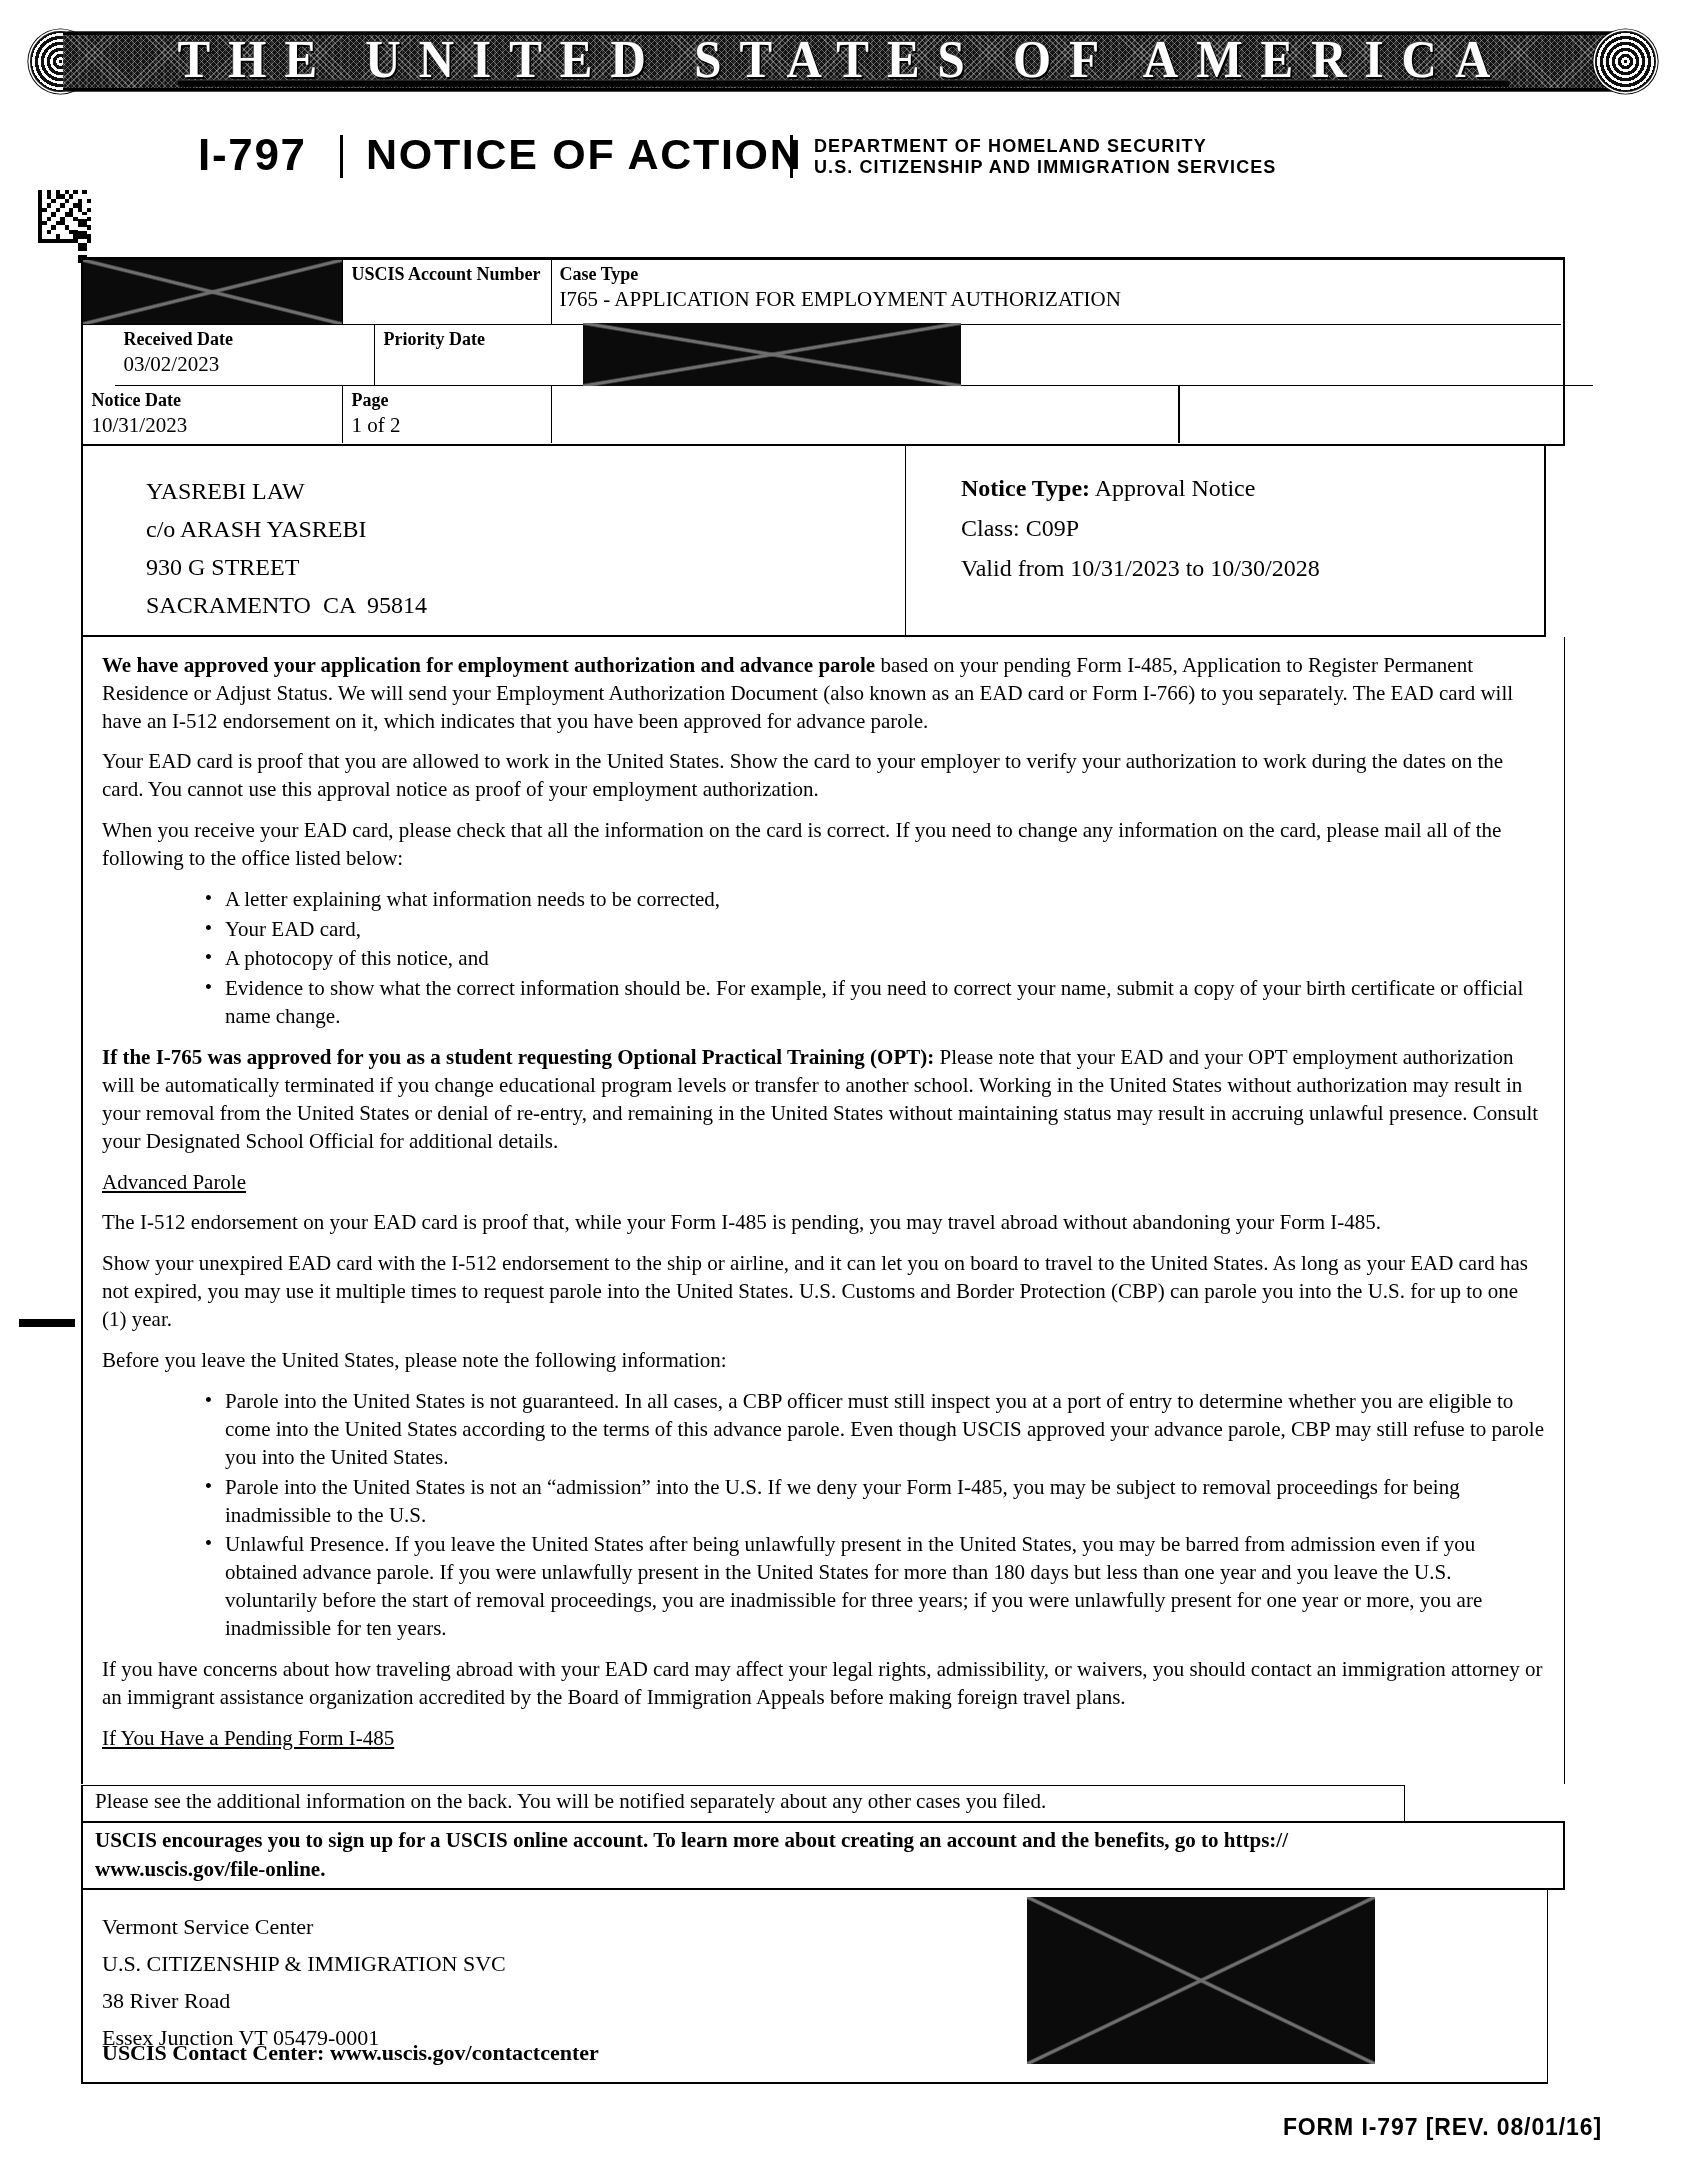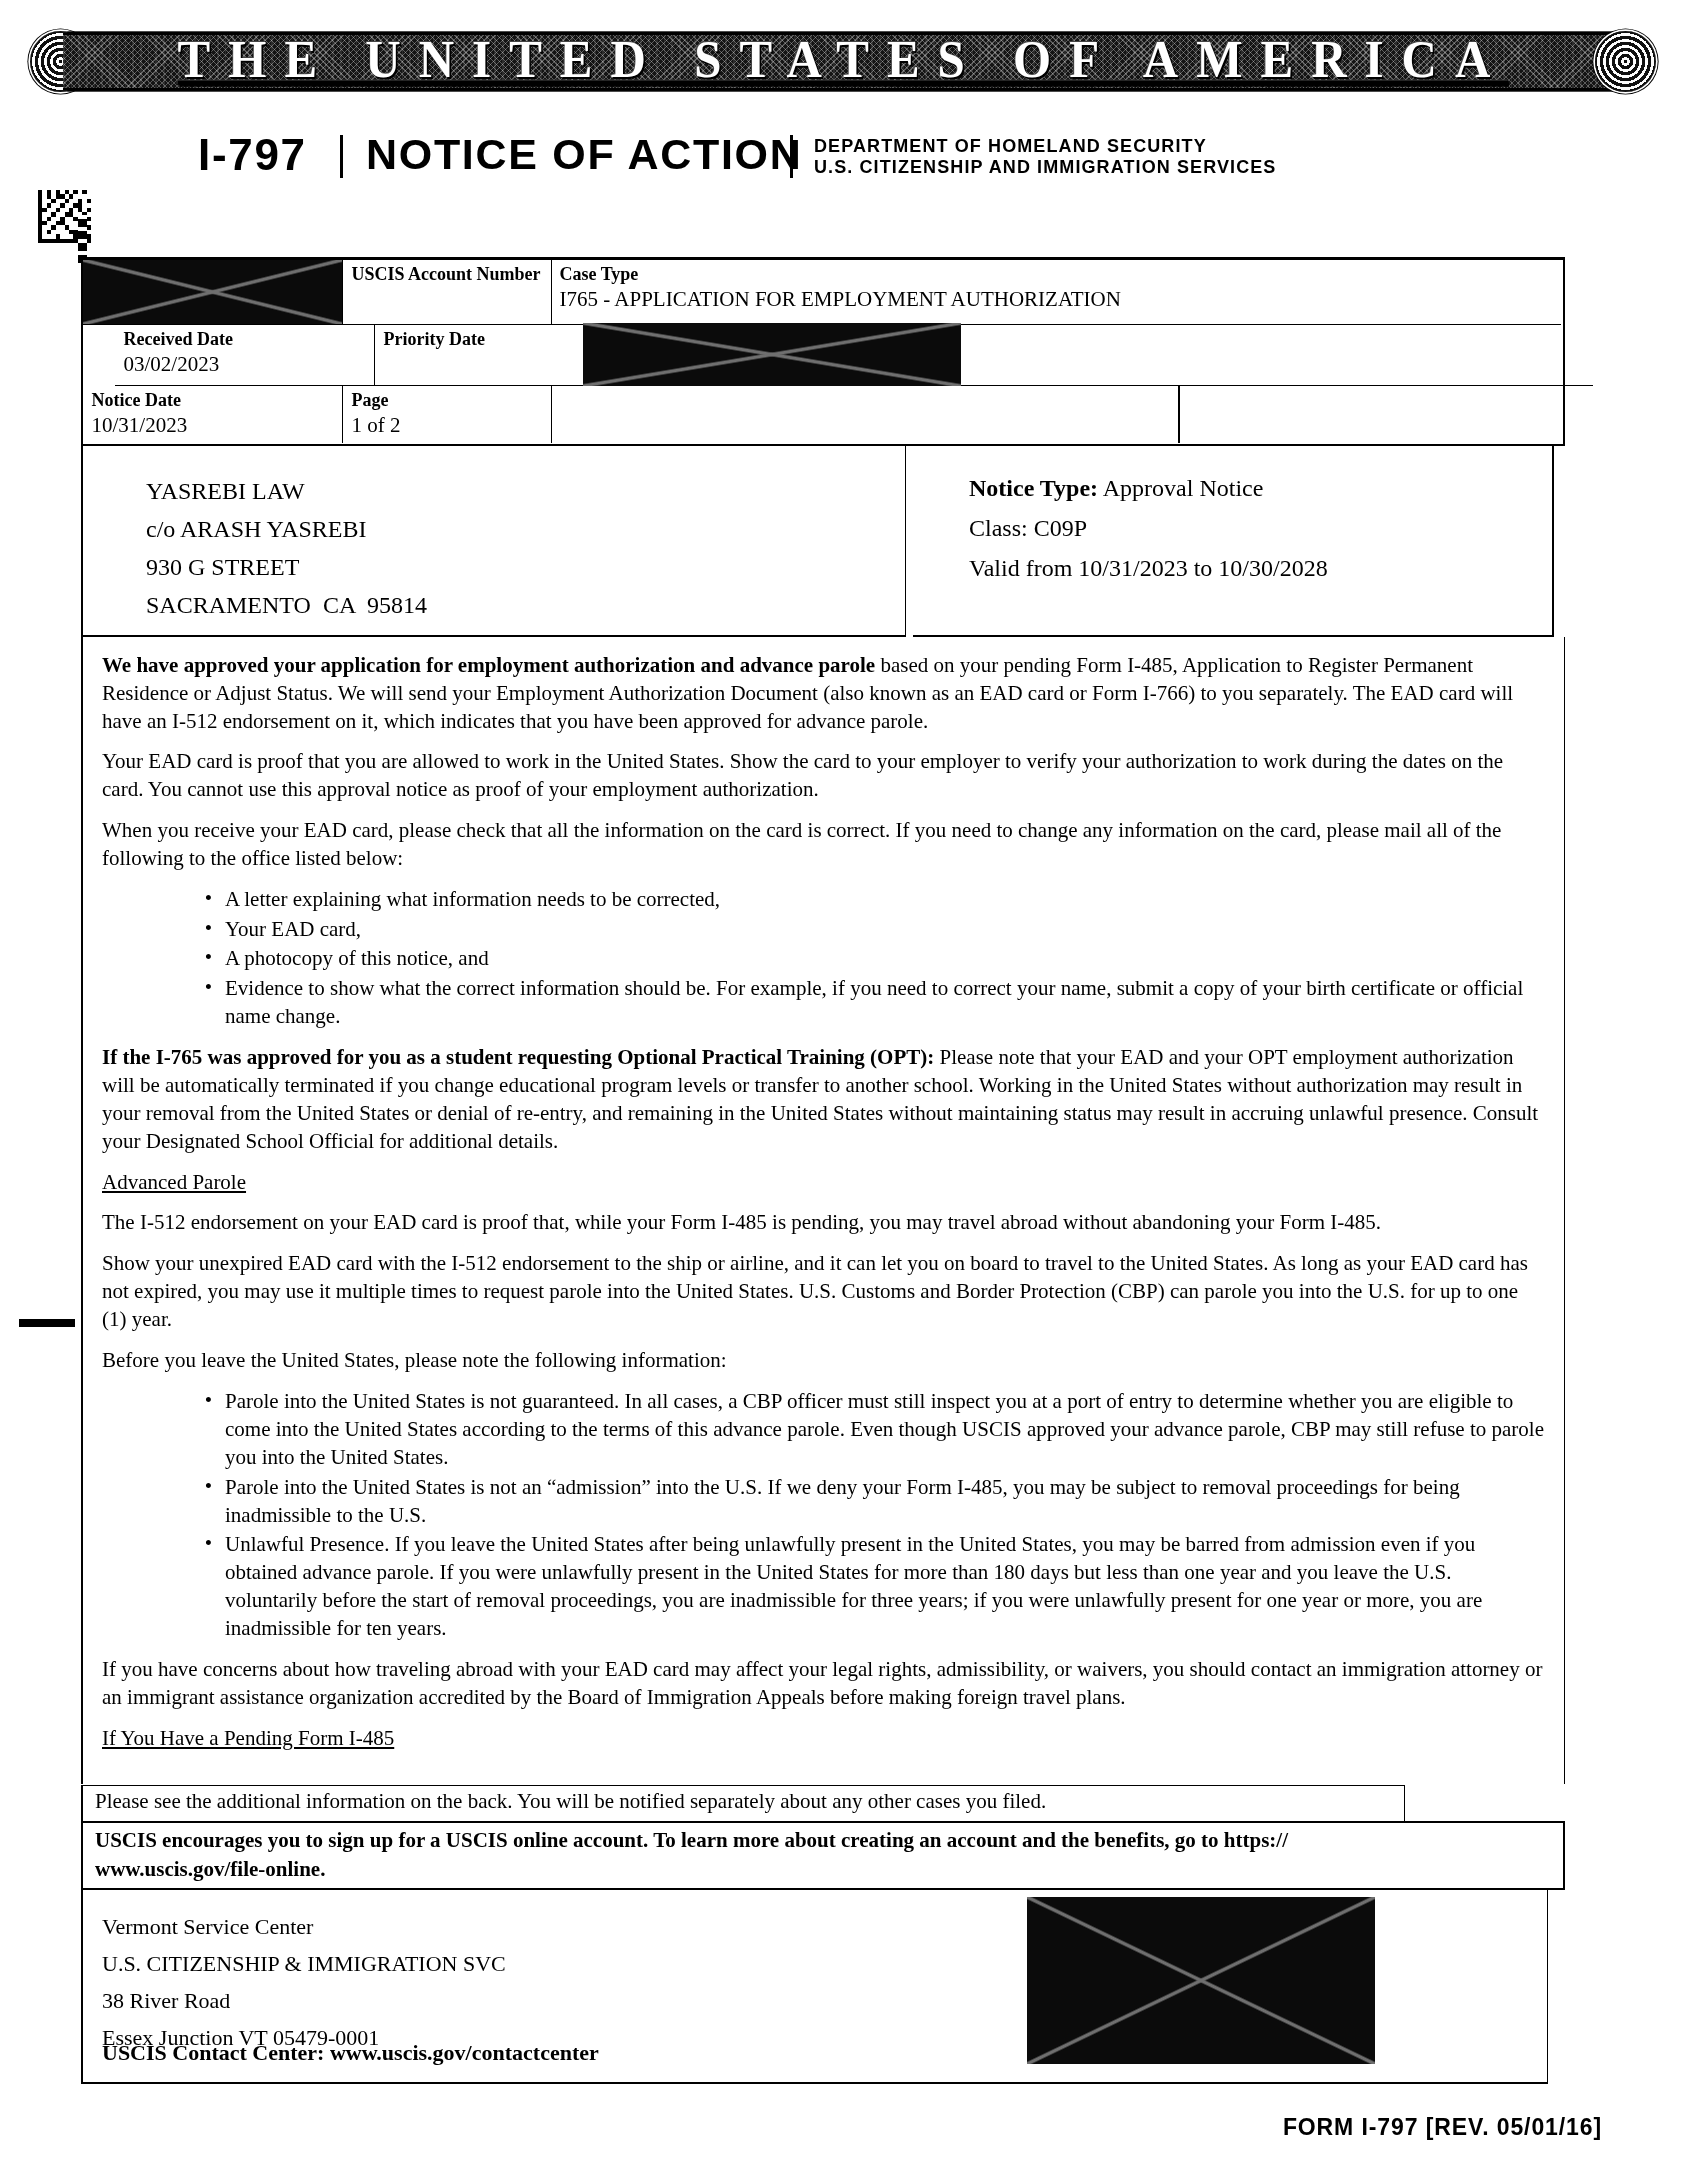--- a/index.html
+++ b/index.html
@@ -61,21 +61,21 @@
   .c3 { left:468px; width:1010px; border-right:0; }
   .noborder { border:0; padding:0; }
   .r3divider { position:absolute; left:1095px; top:126px; width:1.7px; height:57px; background:#000; }
 
   
   .addr-box { position:absolute; left:81px; top:446px; width:825px; height:191px; box-sizing:border-box;
     border-left:2.6px solid #000; border-right:1.7px solid #000; border-bottom:2.6px solid #000; padding:25.6px 0 0 63px;
     font-size:24px; line-height:38px; }
   .notice-box { position:absolute; left:905px; top:446px; width:641px; height:191px; box-sizing:border-box;
     border-right:2.6px solid #000; border-bottom:2.6px solid #000; border-left:0; padding:22px 0 0 56px;
-    font-size:24px; line-height:40px;margin-left:8px; }
+    font-size:24px; line-height:40px; }
   .pre { white-space:pre; }
   .b { font-weight:700; }
 
   
   .main-box { position:absolute; left:81px; top:637px; width:1484px; height:1147px; box-sizing:border-box;
     border-left:2.6px solid #000; border-right:1.7px solid #000; padding:13.6px 17px 0 19px;
     font-size:21px; line-height:28px; }
   .main-box p { margin:0 0 12.8px 0; }
   .main-box ul { margin:0 0 12.8px 0; padding-left:101px; list-style:none; }
   .main-box li { position:relative; padding-left:22px; margin-bottom:1.7px; }
@@ -243,16 +243,16 @@
     <div class="sc-lines">
       <div>Vermont Service Center</div>
       <div>U.S. CITIZENSHIP &amp; IMMIGRATION SVC</div>
       <div>38 River Road</div>
       <div>Essex Junction VT 05479-0001</div>
     </div>
     <div class="sig-redact redact"></div>
     <div class="sc-contact">USCIS Contact Center: www.uscis.gov/contactcenter</div>
   </div>
 
-  <div class="form-footer">FORM I-797 [REV. 05/01/16]</div>
+  <div class="form-footer">FORM I-797 [REV. 08/01/16]</div>
 
 </div>
 
 
 </body></html>

